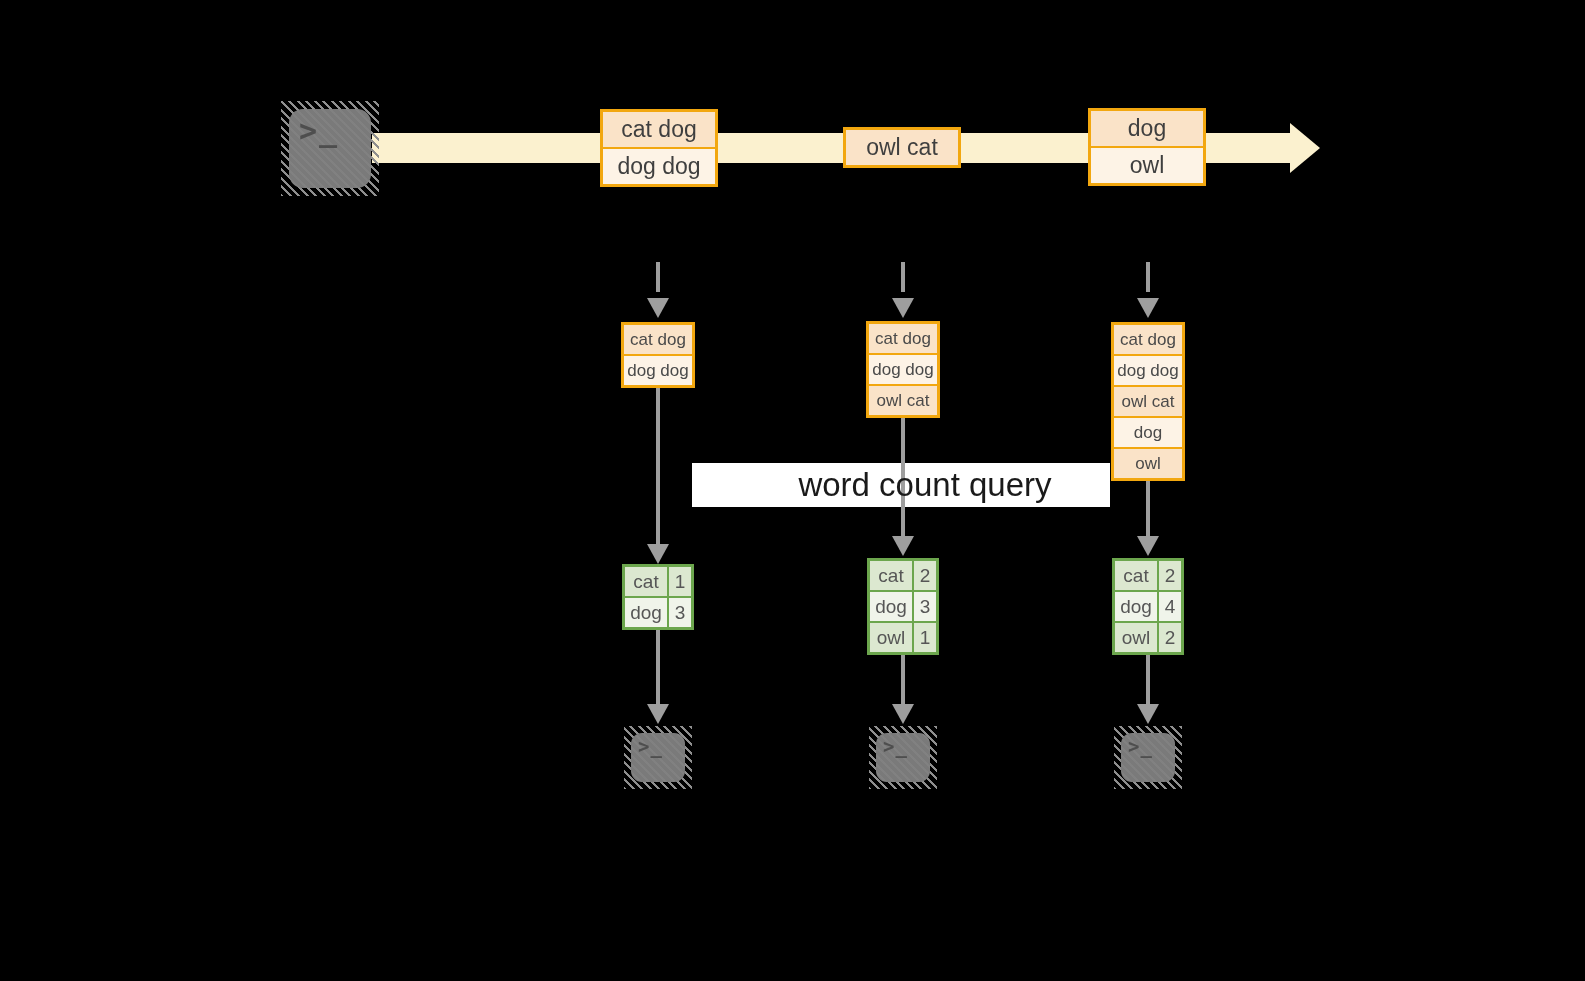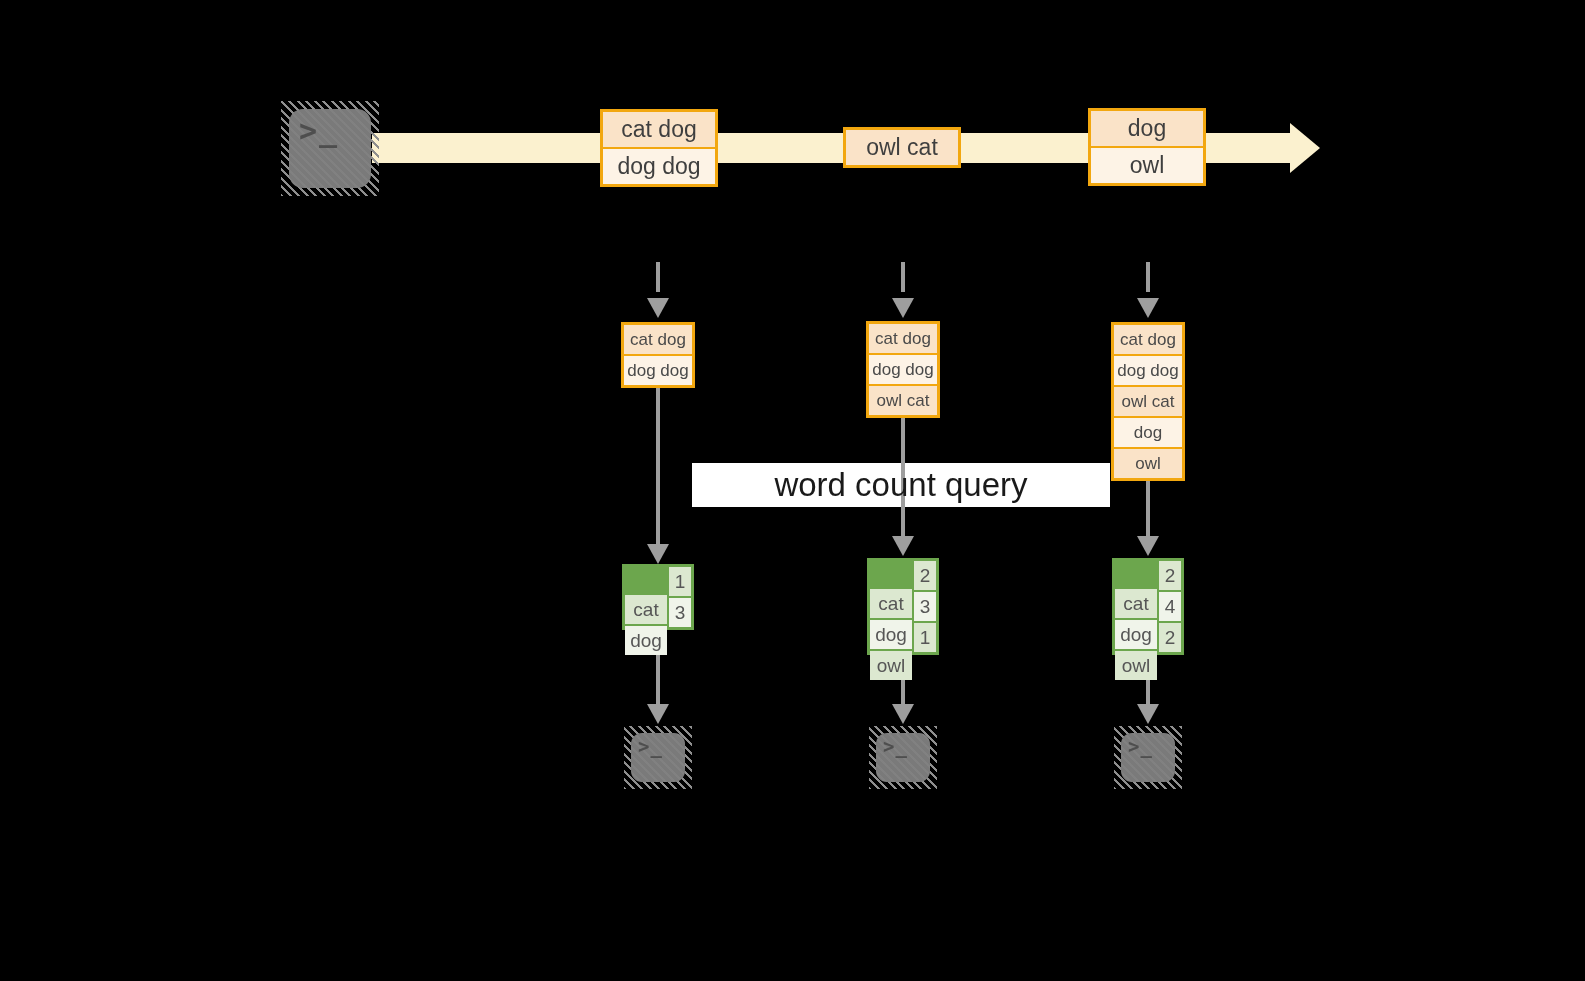--- a/index.html
+++ b/index.html
@@ -38,28 +38,28 @@
   .stack .stack-row:nth-child(even){background:#fdf3e6;}
 
   
   .shaft{position:absolute;width:4px;background:#9e9e9e;z-index:2;}
   .head-down{position:absolute;width:0;height:0;z-index:2;
         border-left:11px solid transparent;border-right:11px solid transparent;
         border-top:20px solid #9e9e9e;}
 
   
   .banner-bg{position:absolute;left:692px;top:463px;width:418px;height:44px;background:#ffffff;z-index:1;}
-  .banner-text{position:absolute;left:692px;top:463px;width:418px;height:44px;z-index:3;
+  .banner-text{position:absolute;left:716px;top:463px;width:418px;height:44px;z-index:3;
         text-align:center;line-height:44px;font-size:33px;color:#1a1a1a;}
 
   
   .gtable{position:absolute;z-index:4;border:3px solid #6ca64d;background:#6ca64d;width:66px;}
   .grow{display:flex;height:29px;}
   .grow + .grow{margin-top:2px;}
-  .gword{width:42px;height:29px;line-height:29px;text-align:center;font-size:19px;color:#565656;margin-top:28px;}
+  .gword{width:42px;height:29px;line-height:29px;text-align:center;font-size:19px;color:#565656;}
   .gcount{width:22px;height:29px;line-height:29px;text-align:center;font-size:19px;color:#565656;margin-left:2px;}
   .gtable .grow:nth-child(odd) .gword,.gtable .grow:nth-child(odd) .gcount{background:#dce8d0;}
   .gtable .grow:nth-child(even) .gword,.gtable .grow:nth-child(even) .gcount{background:#f0f4ea;}
 </style>
 </head>
 <body>
 
 <div class="stage">
 
   <div class="band"></div>

